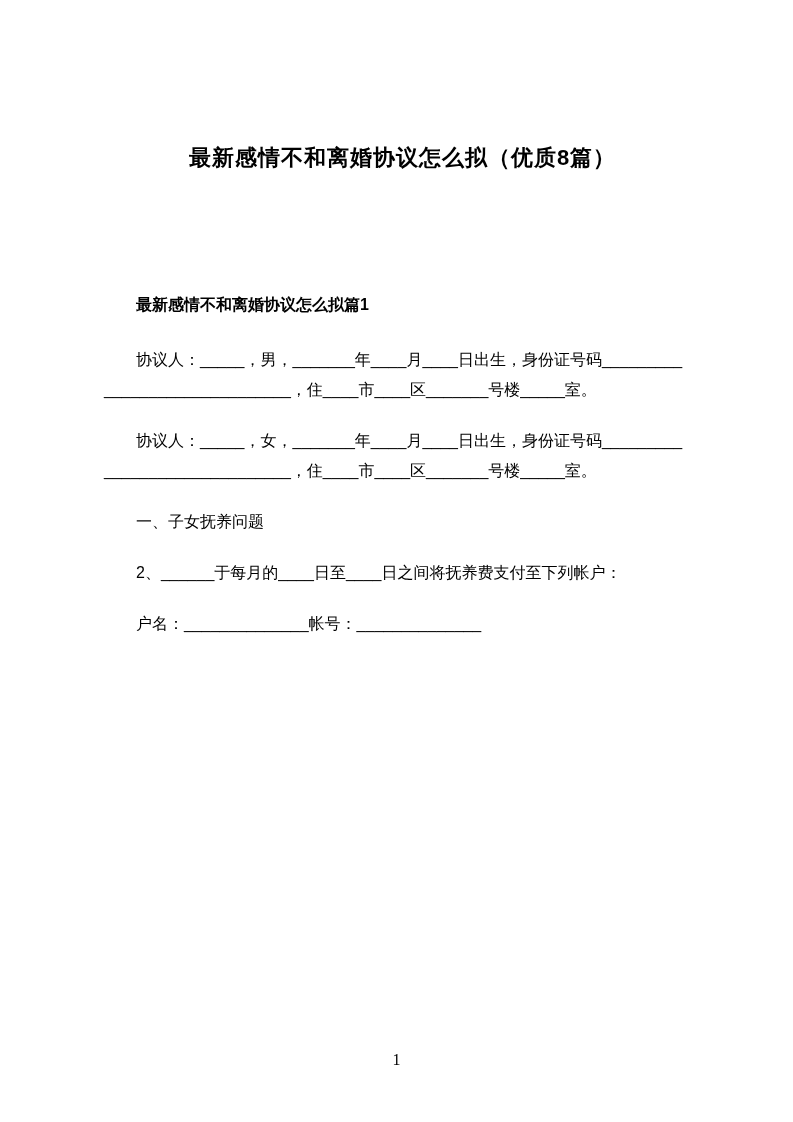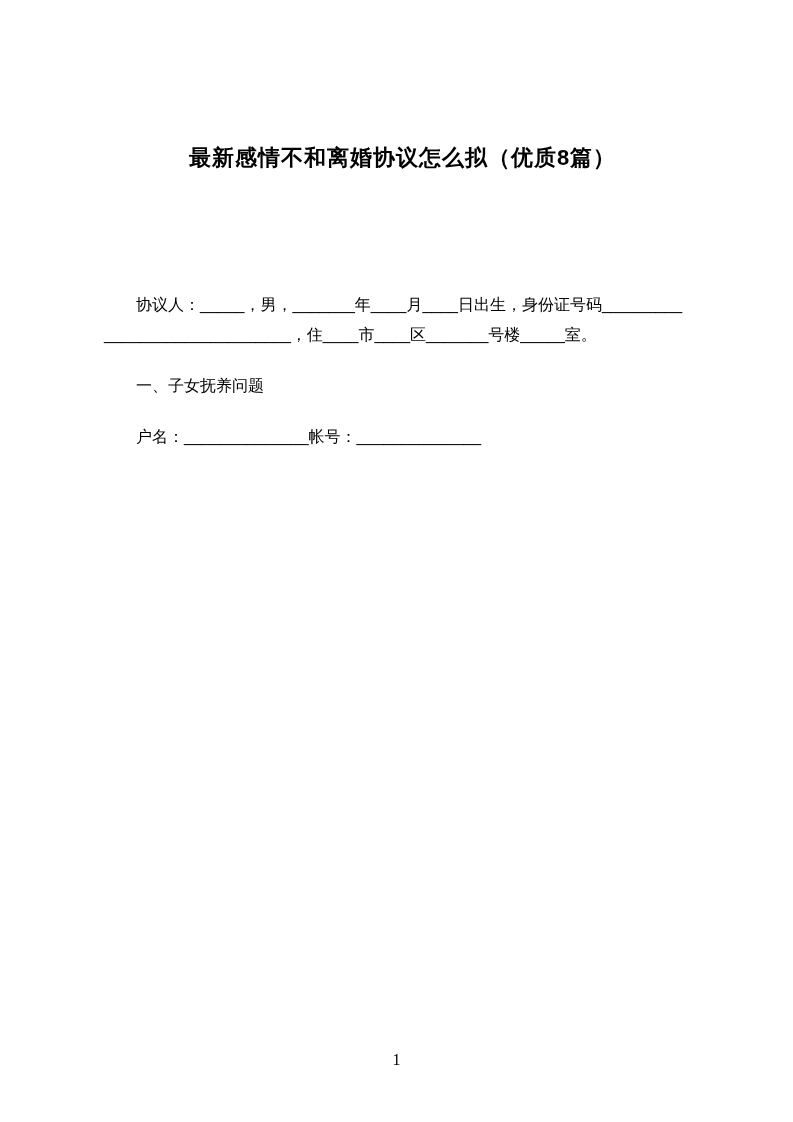--- a/index.html
+++ b/index.html
@@ -54,28 +54,31 @@
     line-height: 20px;
   }
 </style>
 </head>
 <body>
 
 <div class="page">
 
   <h1 class="doc-title">最新感情不和离婚协议怎么拟（优质8篇）</h1>
 
+  <h2 class="section-heading">最新感情不和离婚协议怎么拟篇1</h2>
 
   <p class="para">协议人：_____，男，_______年____月____日出生，身份证号码______________________________，住____市____区_______号楼_____室。</p>
 
+  <p class="para">协议人：_____，女，_______年____月____日出生，身份证号码______________________________，住____市____区_______号楼_____室。</p>
 
 
   <p class="para">一、子女抚养问题</p>
 
 
+  <p class="para">2、______于每月的____日至____日之间将抚养费支付至下列帐户：</p>
 
 
   <p class="para">户名：______________帐号：______________</p>
 
 
   <div class="page-footer">1</div>
 
 </div>
 
 </body></html>

